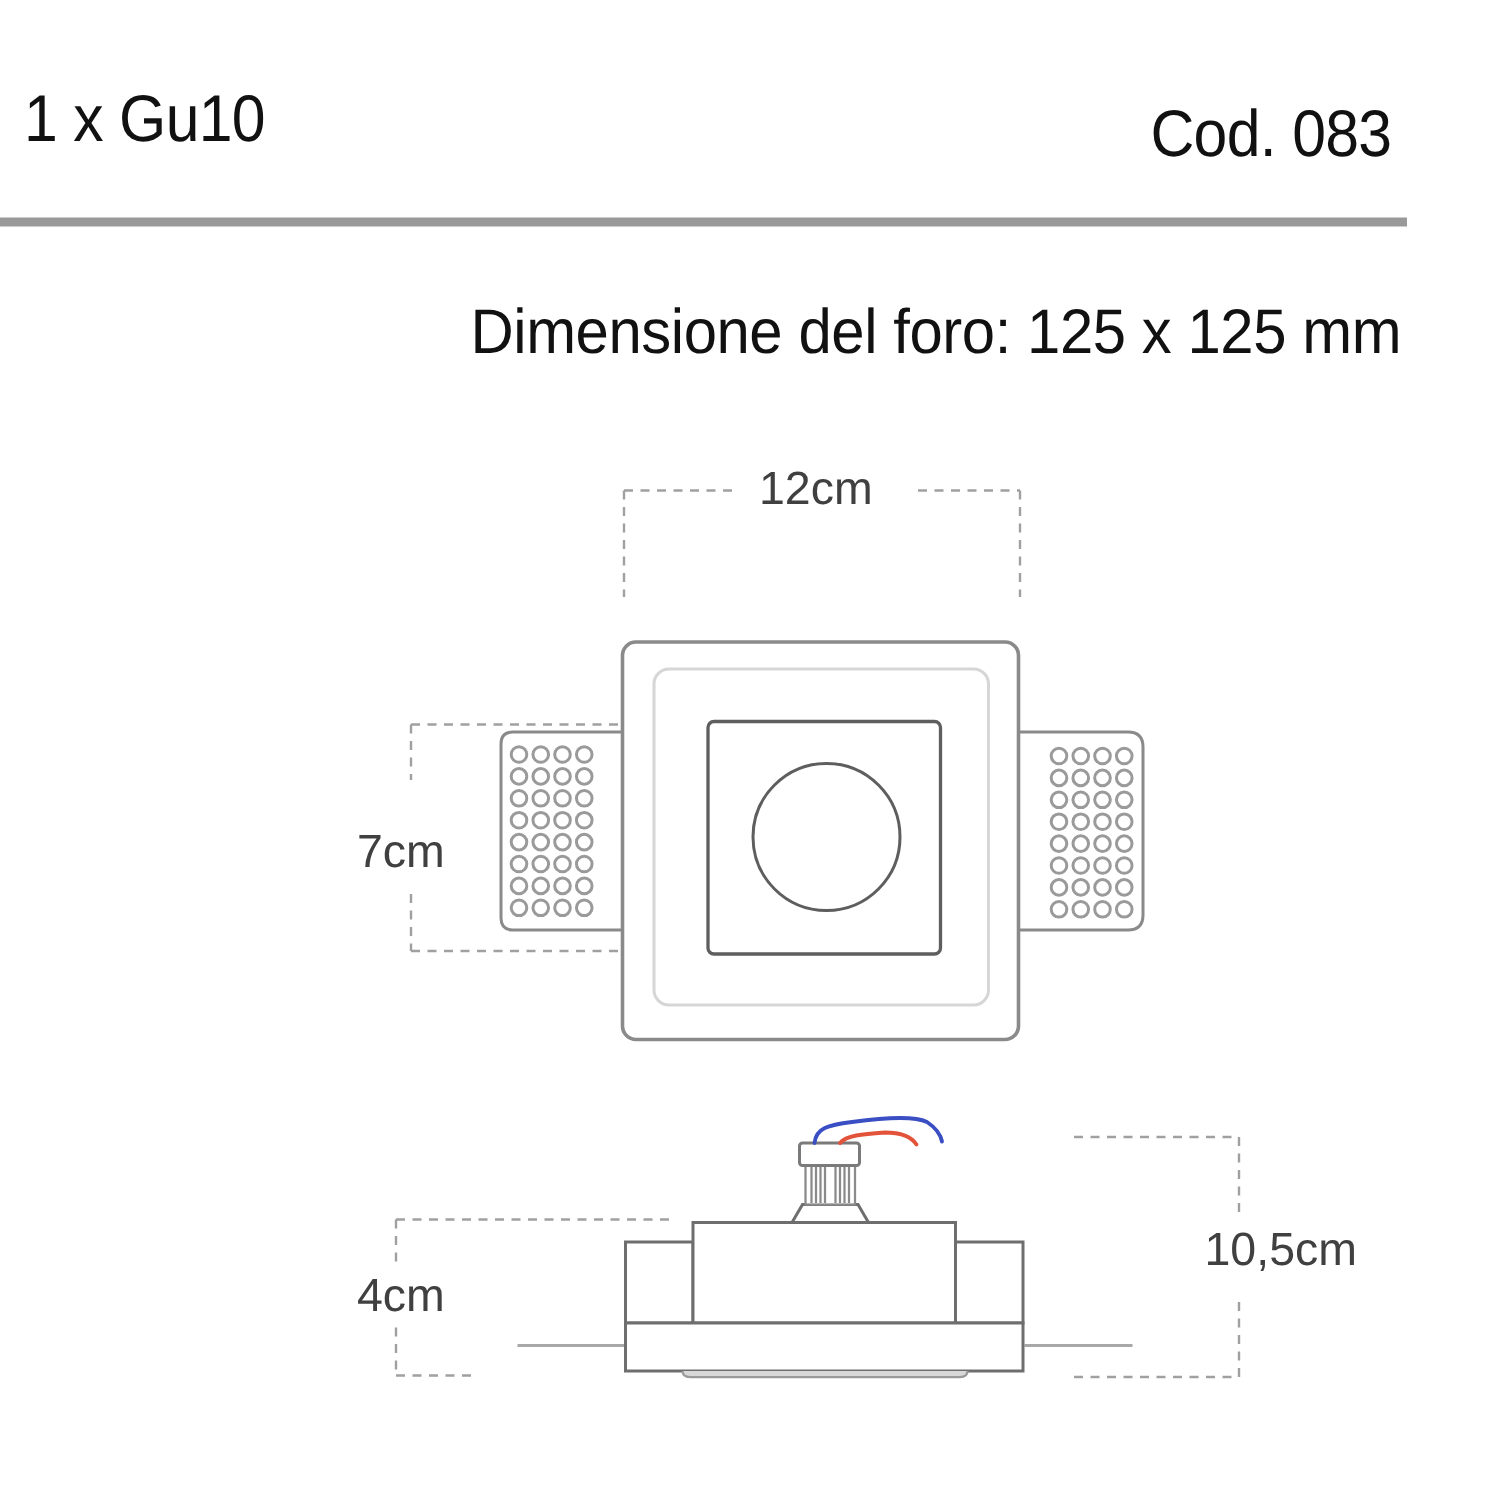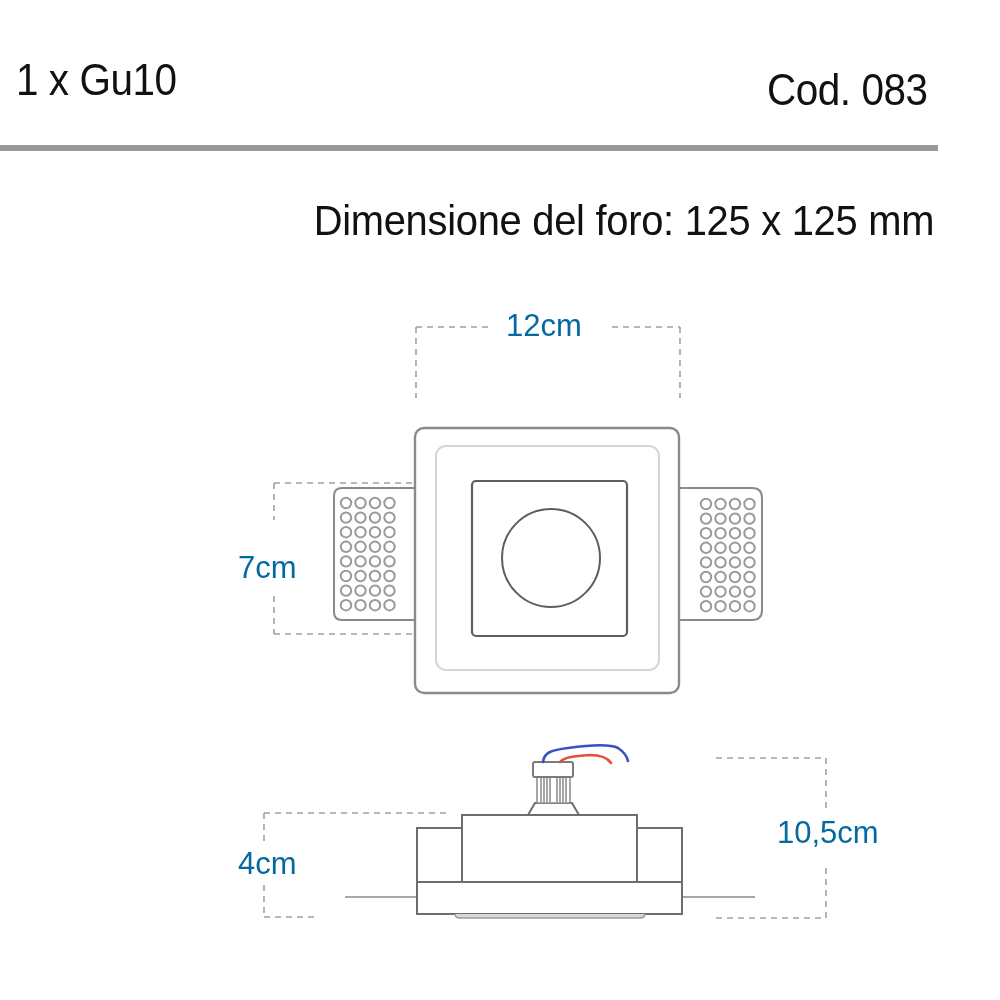--- a/index.html
+++ b/index.html
@@ -58,29 +58,29 @@
       position: absolute;
       left: 0;
       top: 0;
       width: 1000px;
       height: 1000px;
     }
     .dim-label {
       position: absolute;
       font-size: 31px;
       line-height: 36px;
-      color: #0369a1;
+      color: #404040;
       white-space: nowrap;
       background: transparent;
       text-align: right;
     }
     .dim-top { left: 506px; top: 308px; }
     .dim-left-7 { left: 238px; top: 550px; }
     .dim-left-4 { left: 238px; top: 846px; }
-    .dim-right-105 { left: 777px; top: 815px; }
+    .dim-right-105 { left: 803px; top: 815px; }
   </style>
 </head>
 <body>
 
 <div class="hdr-left">1 x Gu10</div>
 <div class="hdr-right">Cod. 083</div>
 <div class="divider"></div>
 <div class="subtitle">Dimensione del foro: 125 x 125 mm</div>
 
 <svg class="drawing" viewBox="0 0 1000 1000" xmlns="http://www.w3.org/2000/svg">

